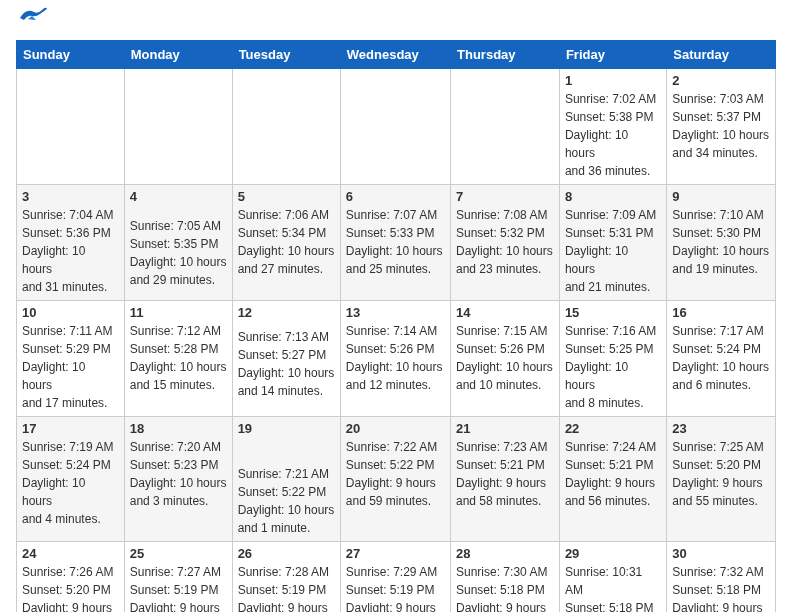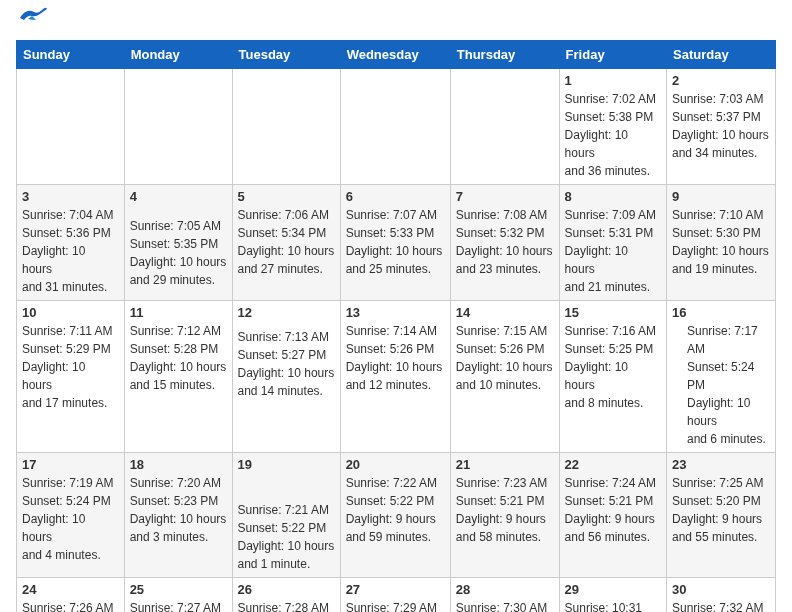--- a/index.html
+++ b/index.html
@@ -226,21 +226,21 @@
         </td>
         <td>
           <span class="day-number">15</span>
           <div class="day-info" style="white-space: pre-line;">Sunrise: 7:16 AM
 Sunset: 5:25 PM
 Daylight: 10 hours
 and 8 minutes.</div>
         </td>
         <td>
           <span class="day-number">16</span>
-          <div class="day-info" style="white-space: pre-line; margin-left: 15px;">Sunrise: 7:17 AM
+          <div class="day-info" style="white-space: pre-line;">Sunrise: 7:17 AM
 Sunset: 5:24 PM
 Daylight: 10 hours
 and 6 minutes.</div>
         </td>
       </tr>
       <tr class="row-even">
         <td>
           <span class="day-number">17</span>
           <div class="day-info" style="white-space: pre-line;">Sunrise: 7:19 AM
 Sunset: 5:24 PM

